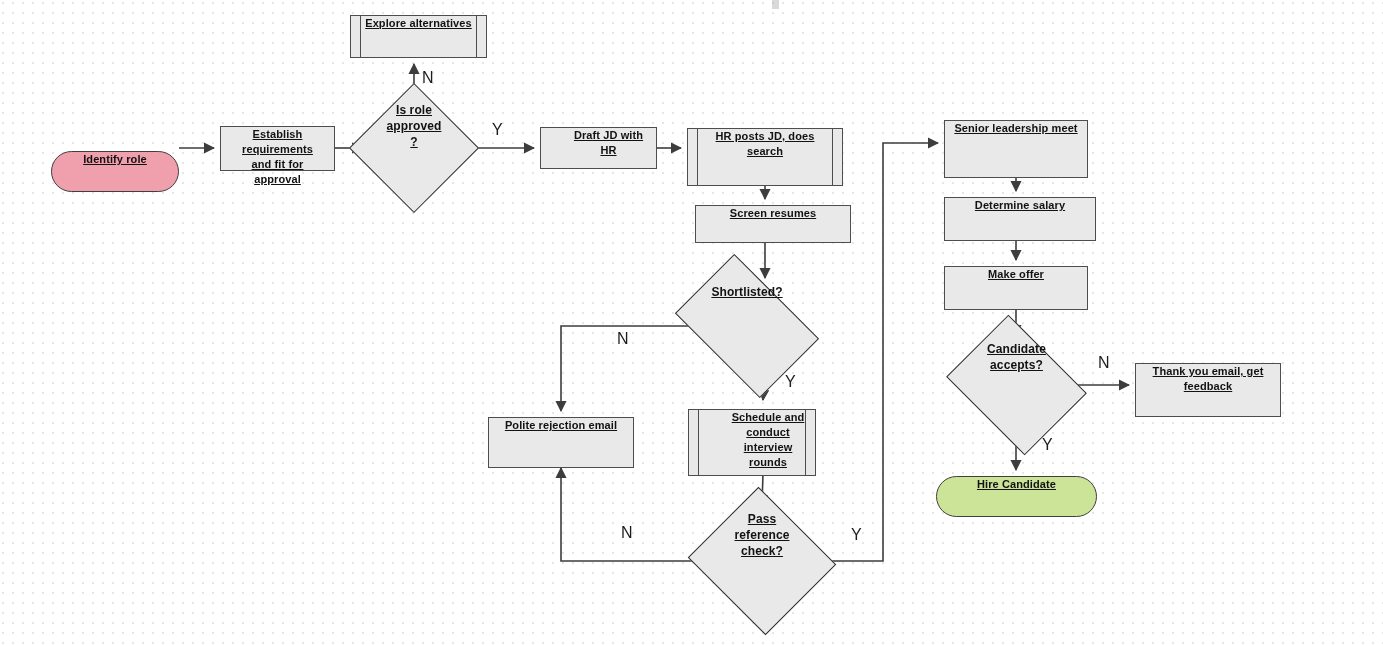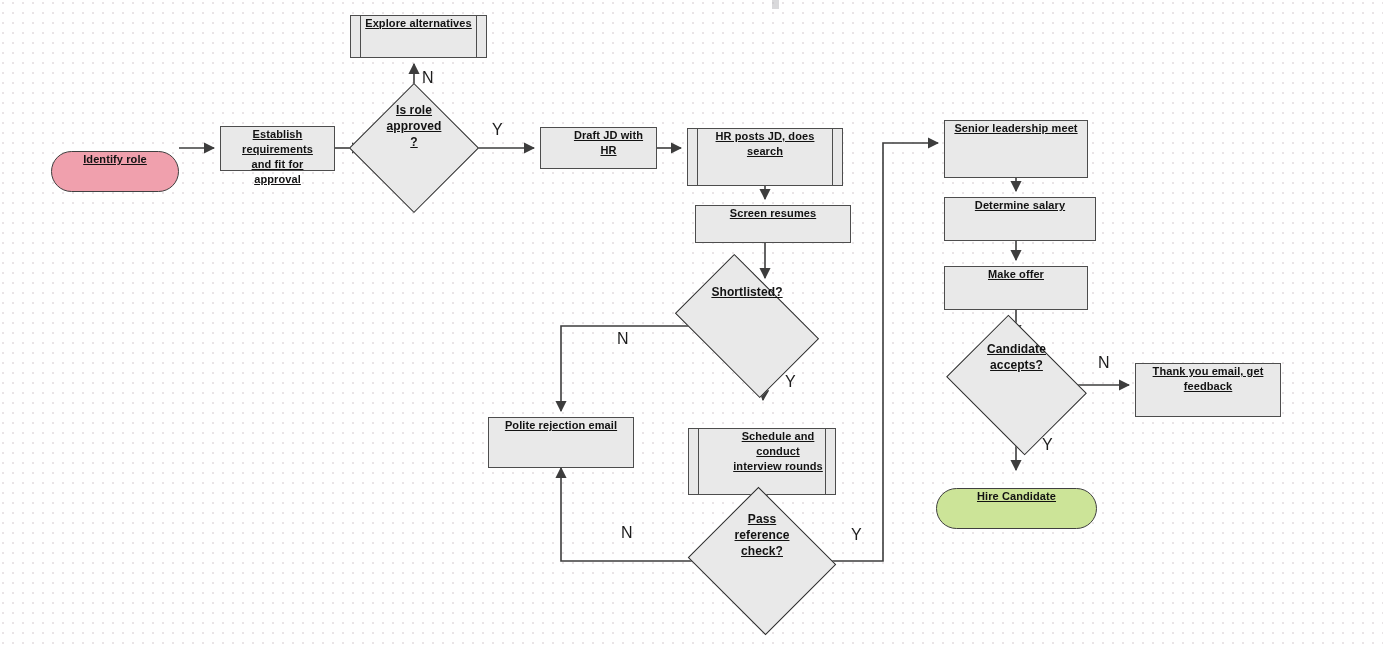--- a/index.html
+++ b/index.html
@@ -164,21 +164,21 @@
       <div class="node shape-process" style="left: 687px; top: 205px; width: 156px; height: 38px; margin-left: 8px;">
         <span class="lbl">Screen resumes</span>
       </div>
       <div class="node shape-decision" style="left: 687px; top: 284px; width: 120px; height: 84px;">
         <span class="diamond-bg"></span>
         <span class="lbl">Shortlisted?</span>
       </div>
       <div class="node shape-process" style="left: 488px; top: 417px; width: 146px; height: 51px;">
         <span class="lbl">Polite rejection email</span>
       </div>
-      <div class="node shape-predefined" style="left: 688px; top: 428px; width: 148px; height: 67px; padding-left: 32px;">
+      <div class="node shape-predefined" style="left: 688px; top: 409px; width: 128px; height: 67px; padding-left: 32px;">
         <span class="bar-l"></span>
         <span class="bar-r"></span>
         <span class="lbl">Schedule and conduct
 interview rounds</span>
       </div>
       <div class="node shape-decision" style="left: 707px; top: 511px; width: 110px; height: 100px;">
         <span class="diamond-bg"></span>
         <span class="lbl">Pass
 reference
 check?</span>
@@ -194,21 +194,21 @@
       </div>
       <div class="node shape-decision" style="left: 961px; top: 341px; width: 111px; height: 88px;">
         <span class="diamond-bg"></span>
         <span class="lbl">Candidate
 accepts?</span>
       </div>
       <div class="node shape-process" style="left: 1135px; top: 363px; width: 146px; height: 54px;">
         <span class="lbl">Thank you email, get
 feedback</span>
       </div>
-      <div class="node shape-terminator end" style="left: 936px; top: 476px; width: 161px; height: 41px; margin-top: 12px;">
+      <div class="node shape-terminator end" style="left: 936px; top: 476px; width: 161px; height: 41px;">
         <span class="lbl">Hire Candidate</span>
       </div>
     </div>
   <div id="edge-labels">
       <span class="edge-label" style="left: 422px; top: 70px;">N</span>
       <span class="edge-label" style="left: 492px; top: 122px;">Y</span>
       <span class="edge-label" style="left: 617px; top: 331px;">N</span>
       <span class="edge-label" style="left: 785px; top: 374px;">Y</span>
       <span class="edge-label" style="left: 621px; top: 525px;">N</span>
       <span class="edge-label" style="left: 851px; top: 527px;">Y</span>

